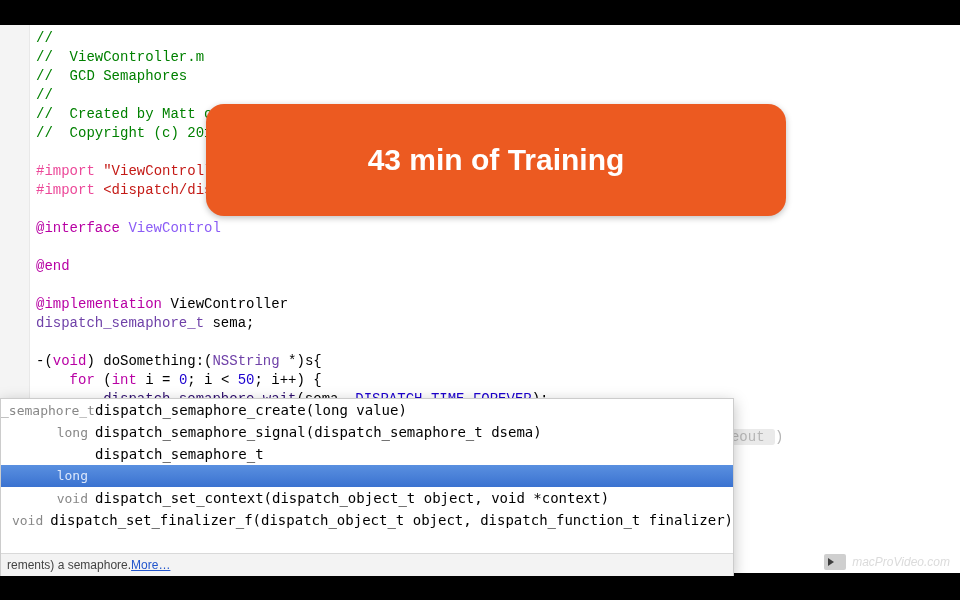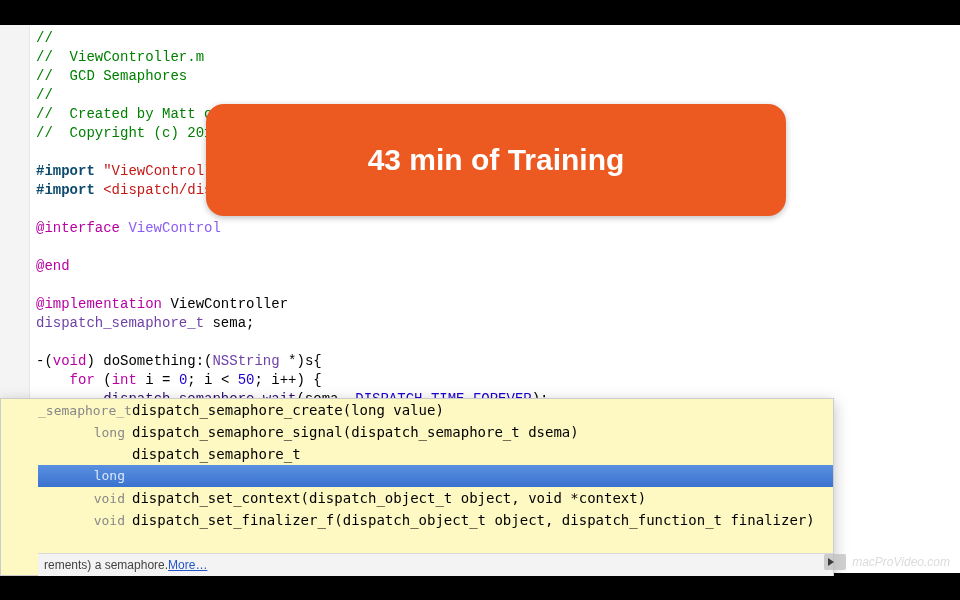--- a/index.html
+++ b/index.html
@@ -33,21 +33,21 @@
     .code-area {
       position: absolute;
       left: 36px;
       top: 4px;
       font-size: 14px;
       line-height: 19px;
       white-space: pre;
       color: #000;
     }
     .c-comment { color: #008000; }
-    .c-preproc { color: #0c4a6e; font-weight: bold; }
+    .c-preproc { color: #ec4899; }
     .c-string { color: #c41a16; }
     .c-angled { color: #c41a16; }
     .c-keyword { color: #b800a4; }
     .c-classname { color: #8b5cf6; }
     .c-func { color: #2e0d6e; }
     .c-const { color: #1c00cf; }
     .c-number { color: #1c00cf; }
     .c-sys { color: #6f41a8; }
     .c-format { color: #c41a16; }
     .inline-hint { color: #b5b5b5; }
@@ -67,28 +67,27 @@
     .overlay-banner-text {
       color: #fff;
       font-family: "Helvetica Neue", Arial, sans-serif;
       font-size: 30px;
       font-weight: 700;
     }
     .autocomplete {
       position: absolute;
       left: 0;
       top: 398px;
-      width: 834px;
+      width: 734px;
       height: 178px;
-      background: #fef9c3;
+      background: #ffffff;
       border: 1px solid #ccc;
       box-shadow: 0 4px 14px rgba(0,0,0,0.25);
       font-family: Menlo, Monaco, monospace;
       font-size: 14px;
-      padding-left: 37px;
     }
     .ac-list {
       height: 154px;
       overflow: hidden;
     }
     .ac-row {
       display: flex;
       height: 22px;
       line-height: 22px;
       align-items: baseline;

